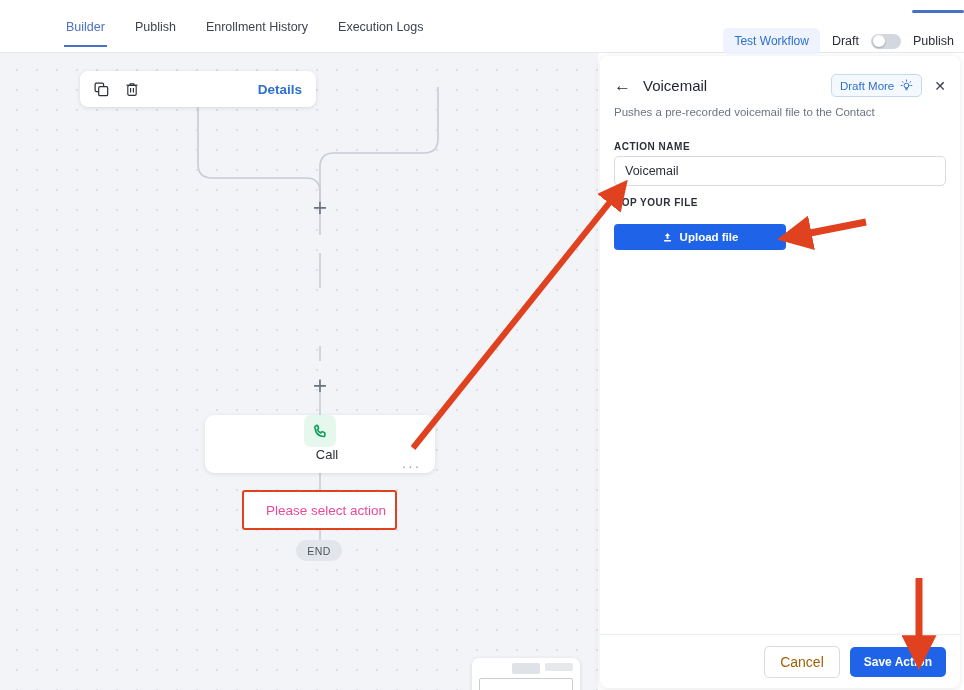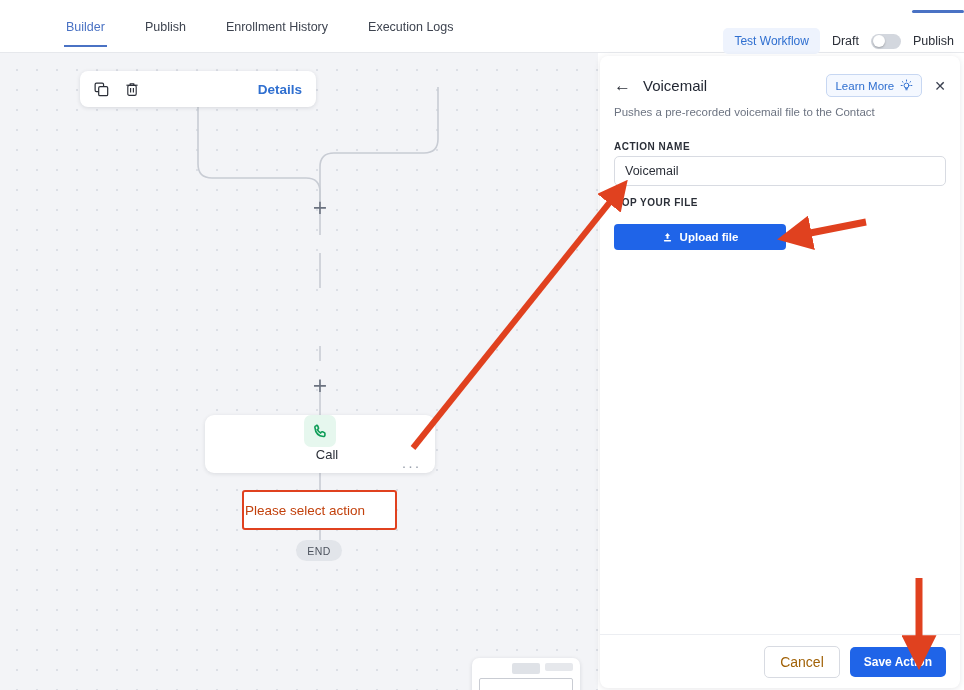--- a/index.html
+++ b/index.html
@@ -13,21 +13,21 @@
 
   
   .topbar {
     position: absolute; left: 0; top: 0; width: 964px; height: 53px;
     background: #fff; border-bottom: 1px solid #e6e8ec;
   }
   .top-accent {
     position: absolute; left: 912px; top: 10px; width: 52px; height: 3px;
     background: #4a72c4; border-radius: 2px;
   }
-  .tabs { position: absolute; left: 64px; top: 20px; display: flex; gap: 36px; }
+  .tabs { position: absolute; left: 64px; top: 20px; display: flex; gap: 26px; }
   .tab {
     font-size: 12.5px; color: #3e4450; padding: 0 2px 11px 2px;
     cursor: pointer; white-space: nowrap;
   }
   .tab.active { color: #4a72c4; border-bottom: 2.5px solid #4a72c4; }
 
   .top-right {
     position: absolute; right: 10px; top: 28px;
     display: flex; align-items: center; gap: 12px;
   }
@@ -95,22 +95,22 @@
   .node-label { font-size: 13px; color: #2b2f38; margin-left: 14px; }
   .node-dots {
     margin-left: auto; color: #9aa1ad; font-size: 15px;
     letter-spacing: 1.5px; line-height: 8px; cursor: pointer;
   }
 
   
   .select-action {
     position: absolute; left: 242px; top: 437px; width: 155px; height: 40px;
     background: #fff; border: 2.5px solid #e0411f; border-radius: 3px;
-    display: flex; align-items: center; padding-left: 1px;
-    font-size: 13.5px; color: #c2410c;
+    display: flex; align-items: center; padding-left: 22px;
+    font-size: 13.5px; color: #ec4899;
   }
 
   
   .end-pill {
     position: absolute; left: 296px; top: 487px; width: 46px; height: 21px;
     background: #e2e5ea; border-radius: 11px;
     display: flex; align-items: center; justify-content: center;
     font-size: 10.5px; color: #4d535e; letter-spacing: .4px;
   }
 
@@ -284,21 +284,21 @@
     </div>
   </div>
 
   <div class="panel">
 
     <div class="panel-head">
       <div class="panel-title-row">
         <span class="back-arrow">←</span>
         <span class="panel-title">Voicemail</span>
         <div class="learn-more">
-          <span>Learn More</span>
+          <span>Draft More</span>
           <svg width="13" height="13" viewBox="0 0 16 16" fill="none" stroke="#2f6fd0" stroke-width="1.2" stroke-linecap="round">
             <path d="M8 1.2v1.4M2.8 3.1l1 1M13.2 3.1l-1 1M1.4 8h1.3M13.3 8h1.3"></path>
             <circle cx="8" cy="8" r="3"></circle>
             <path d="M6.8 11.5h2.4M7.2 13.2h1.6"></path>
           </svg>
         </div>
         <span class="panel-close">✕</span>
       </div>
       <div class="panel-sub">Pushes a pre-recorded voicemail file to the Contact</div>
     </div>

